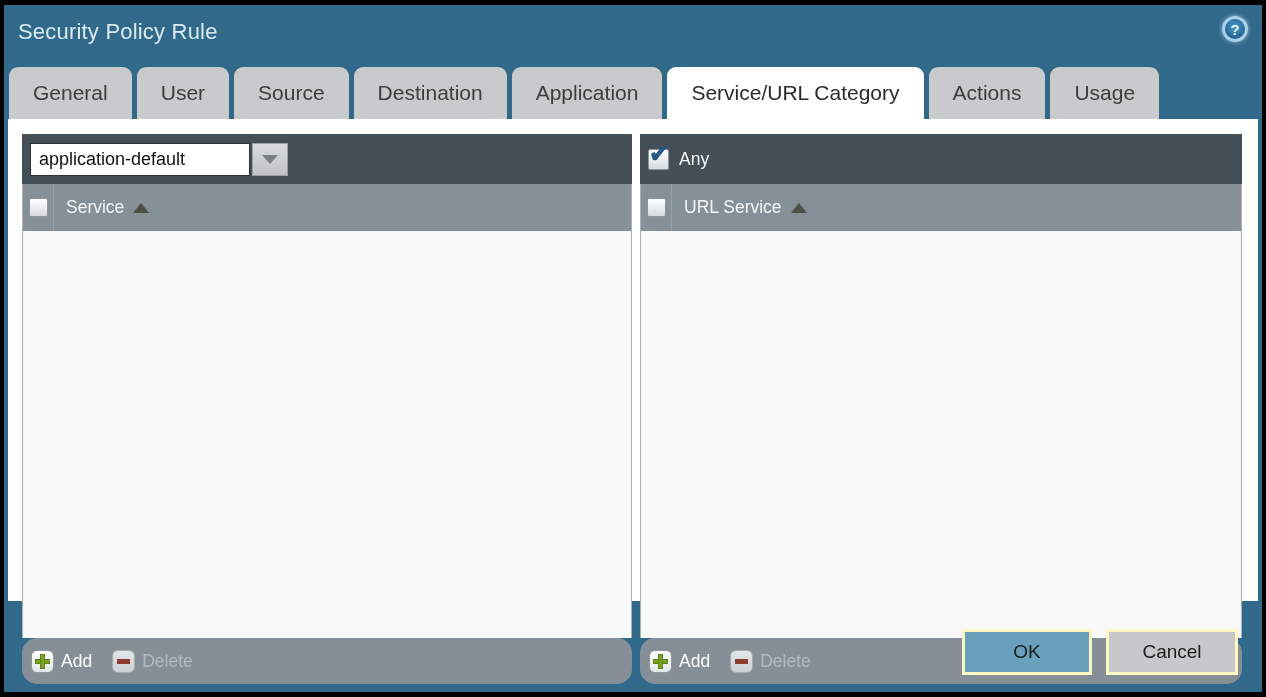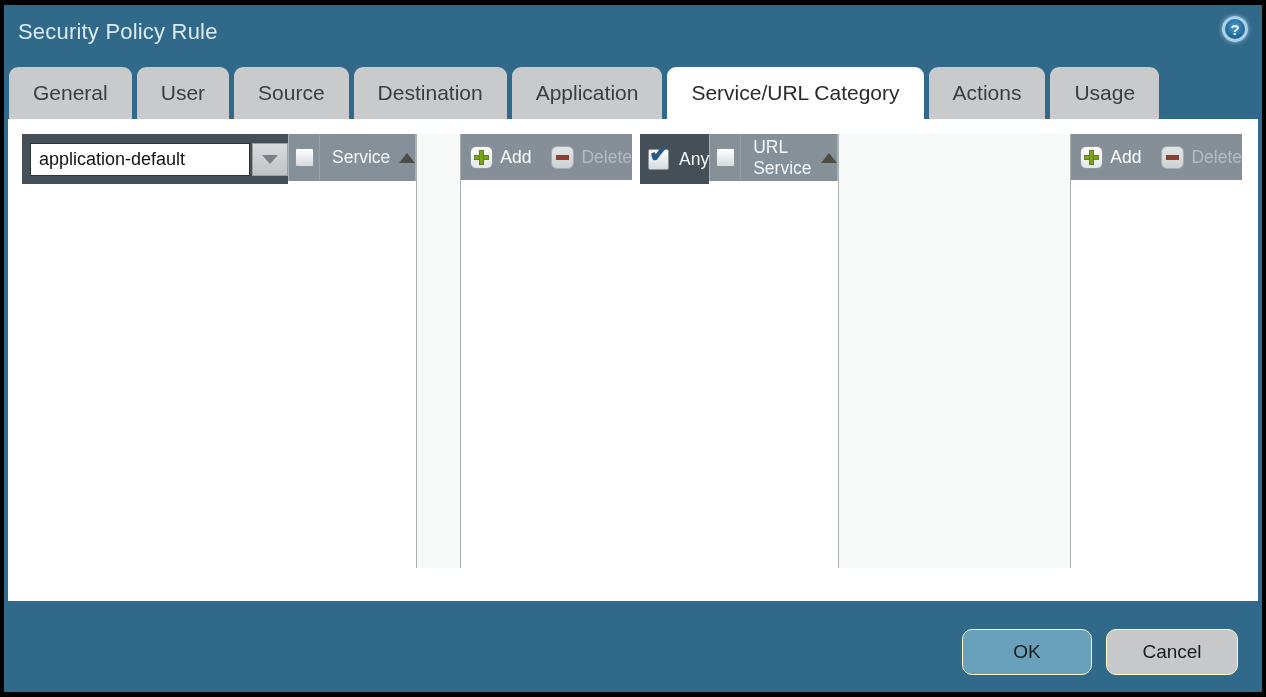--- a/index.html
+++ b/index.html
@@ -52,22 +52,22 @@
     background: #ffffff;
     color: #2b2b2b;
   }
   
   .content {
     position: absolute; left: 4px; top: 114px;
     width: 1250px; height: 482px;
     background: #ffffff;
   }
   .panel {
-    position: absolute; top: 15px; height: 434px;
-    display: flex; flex-direction: row;
+    position: absolute; top: 15px; height: 550px;
+    display: flex; flex-direction: column;
     box-sizing: border-box;
     justify-content: space-between;
   }
   .panel.left  { left: 14px;  width: 610px; }
   .panel.right { left: 632px; width: 602px; }
 
   .panel-topbar {
     height: 50px; flex: 0 0 50px;
     background: #454f57;
     display: flex; align-items: center;
@@ -149,20 +149,21 @@
     border-left: 1px solid #aab0b4;
     border-right: 1px solid #aab0b4;
   }
   
   .actionbar {
     height: 46px; flex: 0 0 46px;
     background: #868f97;
     display: flex; align-items: center;
     padding-left: 9px; gap: 20px;
     box-sizing: border-box;
+    border-radius: 15px;
   }
   .act-btn {
     display: flex; align-items: center; gap: 7px;
     cursor: pointer;
     background: none; border: none; padding: 0; margin: 0;
     font-family: "Liberation Sans", sans-serif;
   }
   .act-btn .label { font-size: 17.5px; }
   .act-btn.add .label { color: #ffffff; }
   .act-btn.delete .label { color: #b2bac0; }
@@ -186,21 +187,21 @@
     border: 1px solid #a4abb0;
   }
   .icon-tile.minus::before {
     content: ""; position: absolute; background: #8e4030;
     left: 4px; top: 8px; width: 13px; height: 5px;
   }
   
   .btn {
     position: absolute;
     height: 46px; top: 624px;
-    border: 1px solid #fef9c3; border-radius: 10px;
+    border: 3px solid #fef9c3; border-radius: 0;
     font-family: "Liberation Sans", sans-serif;
     font-size: 19px; color: #1c1c1c;
     cursor: pointer;
     box-sizing: border-box;
   }
   .btn.ok     { left: 958px;  width: 130px; background: #69a1bc; }
   .btn.cancel { left: 1102px; width: 132px; background: #c7c8c9; }
 </style>
 </head>
 <body>

